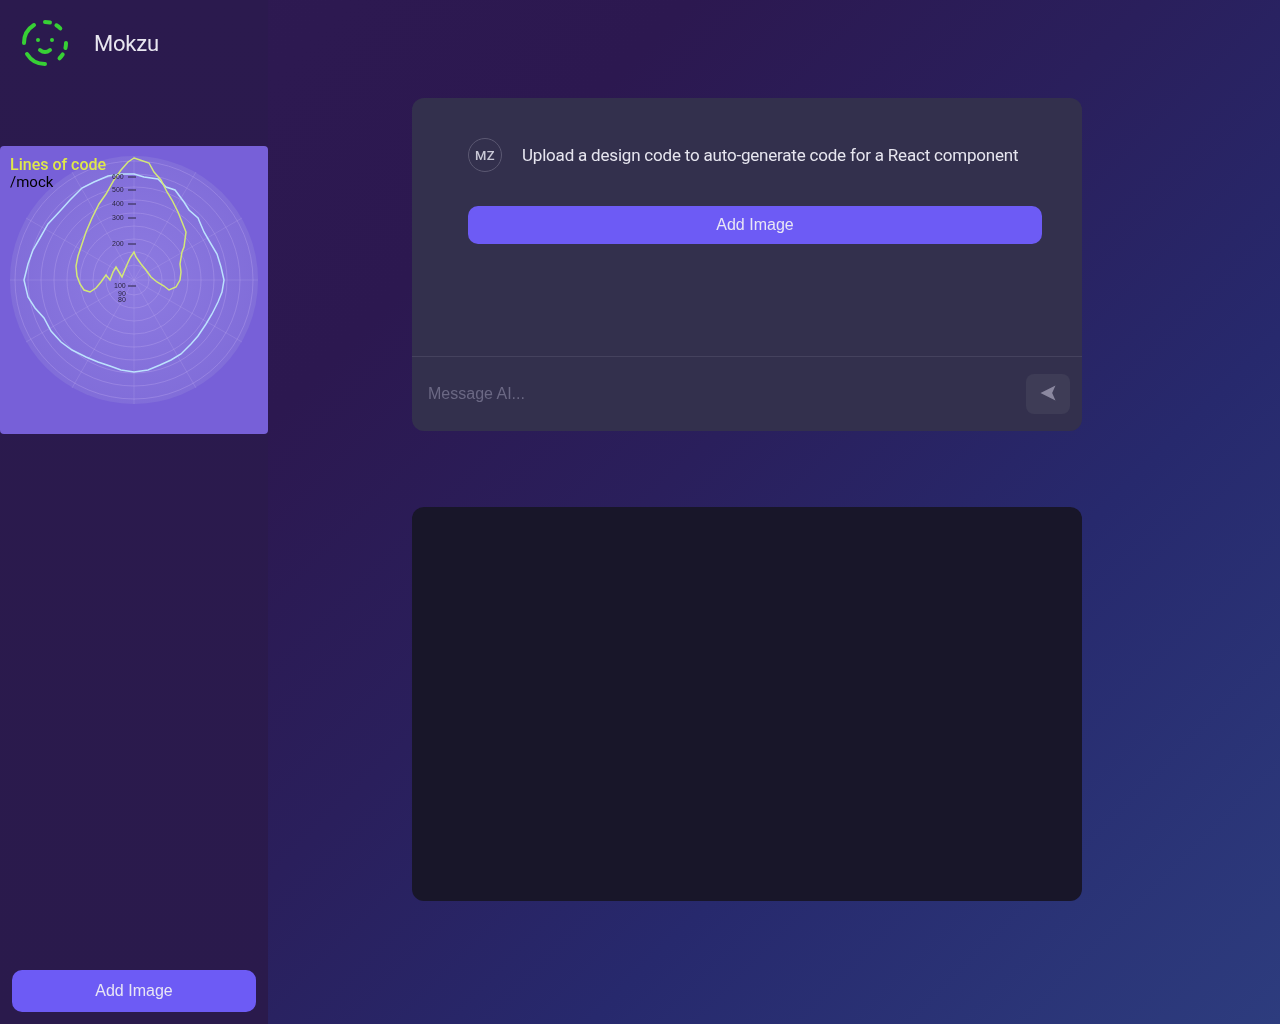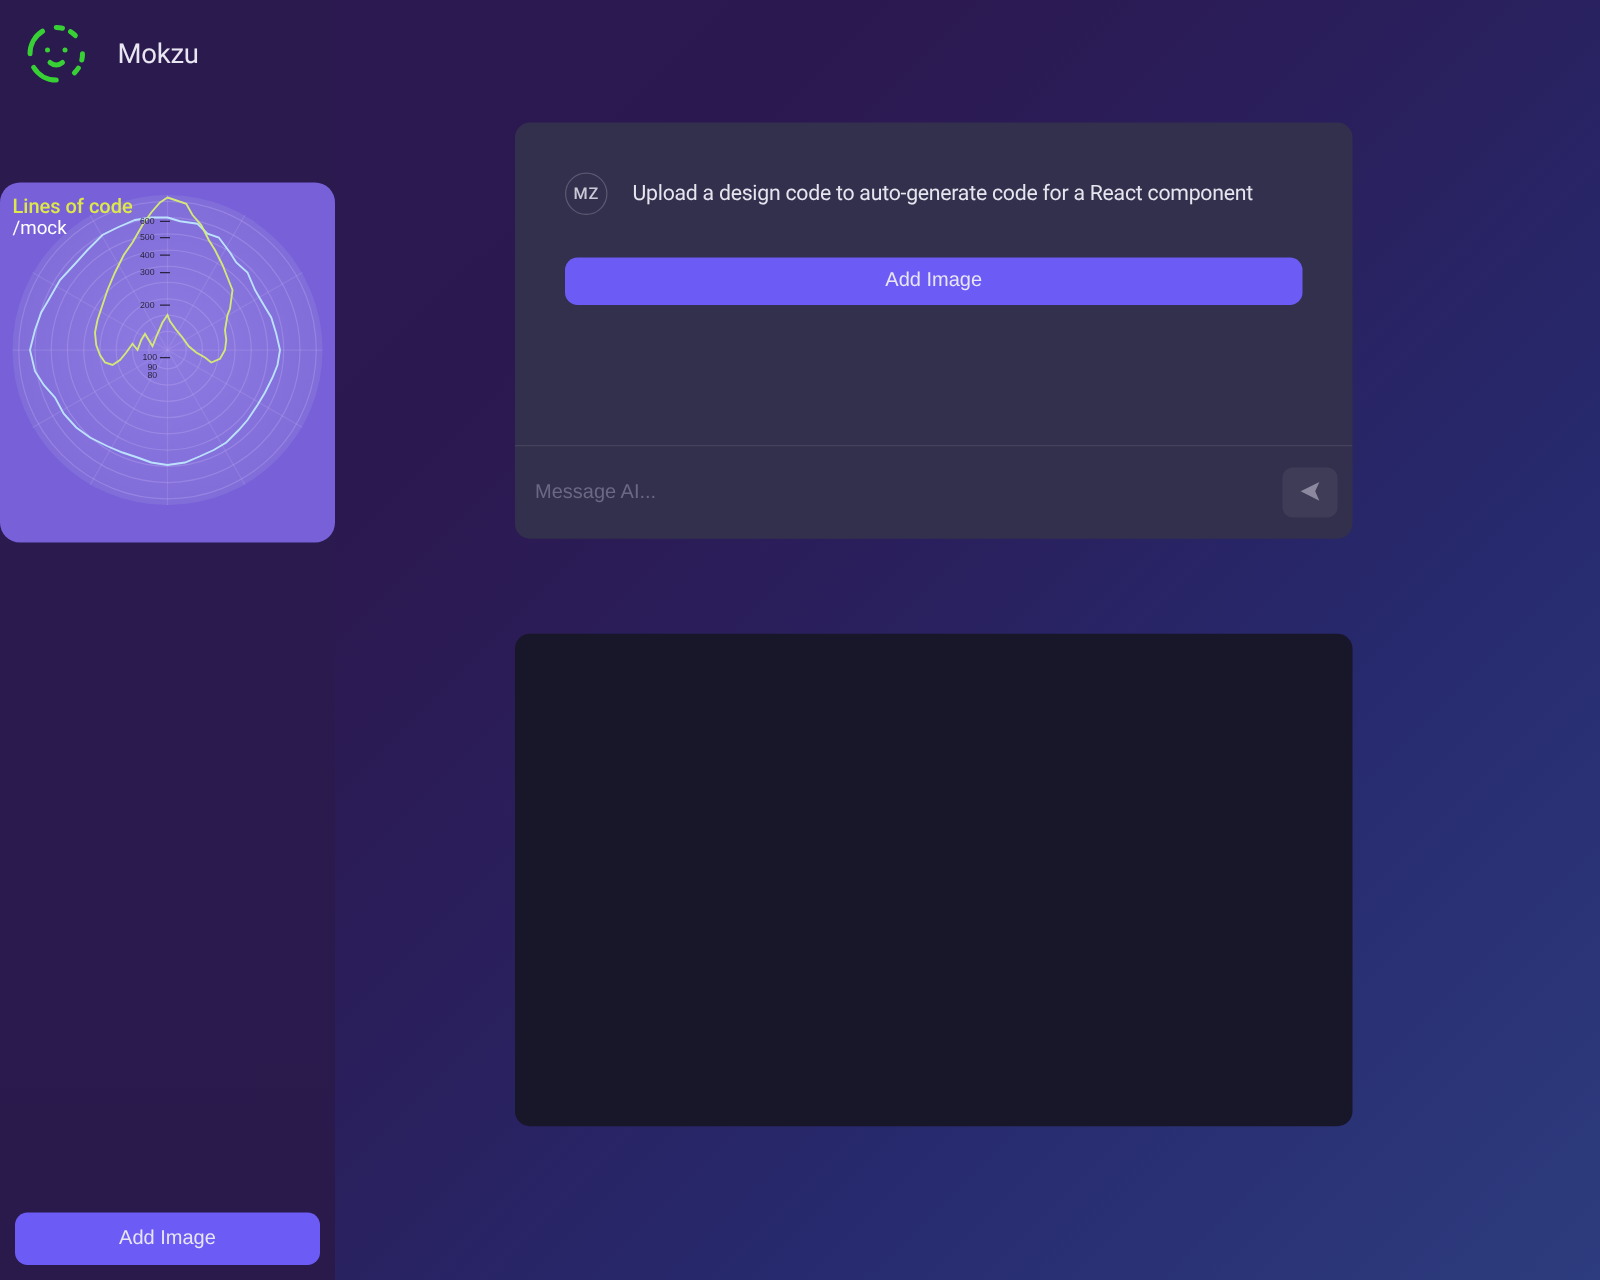--- a/index.html
+++ b/index.html
@@ -45,35 +45,35 @@
       font-size: 22px;
       font-weight: 400;
       letter-spacing: -0.2px;
     }
 
     .chart-card {
       margin: 60px 0 0 0;
       width: 268px;
       height: 288px;
       background: #7760d8;
-      border-radius: 16px;
+      border-radius: 4px;
       padding: 10px;
       position: relative;
       overflow: hidden;
     }
 
     .chart-title {
       color: #dfe84a;
       font-size: 16px;
       font-weight: 500;
       line-height: 1.1;
     }
 
     .chart-subtitle {
-      color: #ffffff;
+      color: #000000;
       font-size: 15px;
       font-weight: 400;
       line-height: 1.1;
     }
 
     .chart-viz {
       position: absolute;
       top: 6px;
       left: 50%;
       transform: translateX(-50%);
@@ -114,20 +114,21 @@
       display: flex;
       flex-direction: column;
       overflow: hidden;
     }
 
     .upload-top {
       padding: 40px 40px 20px 40px;
       display: flex;
       flex-direction: column;
       gap: 34px;
+      margin-left: 16px;
     }
 
     .upload-header {
       display: flex;
       align-items: center;
       gap: 20px;
     }
 
     .avatar-badge {
       width: 34px;

